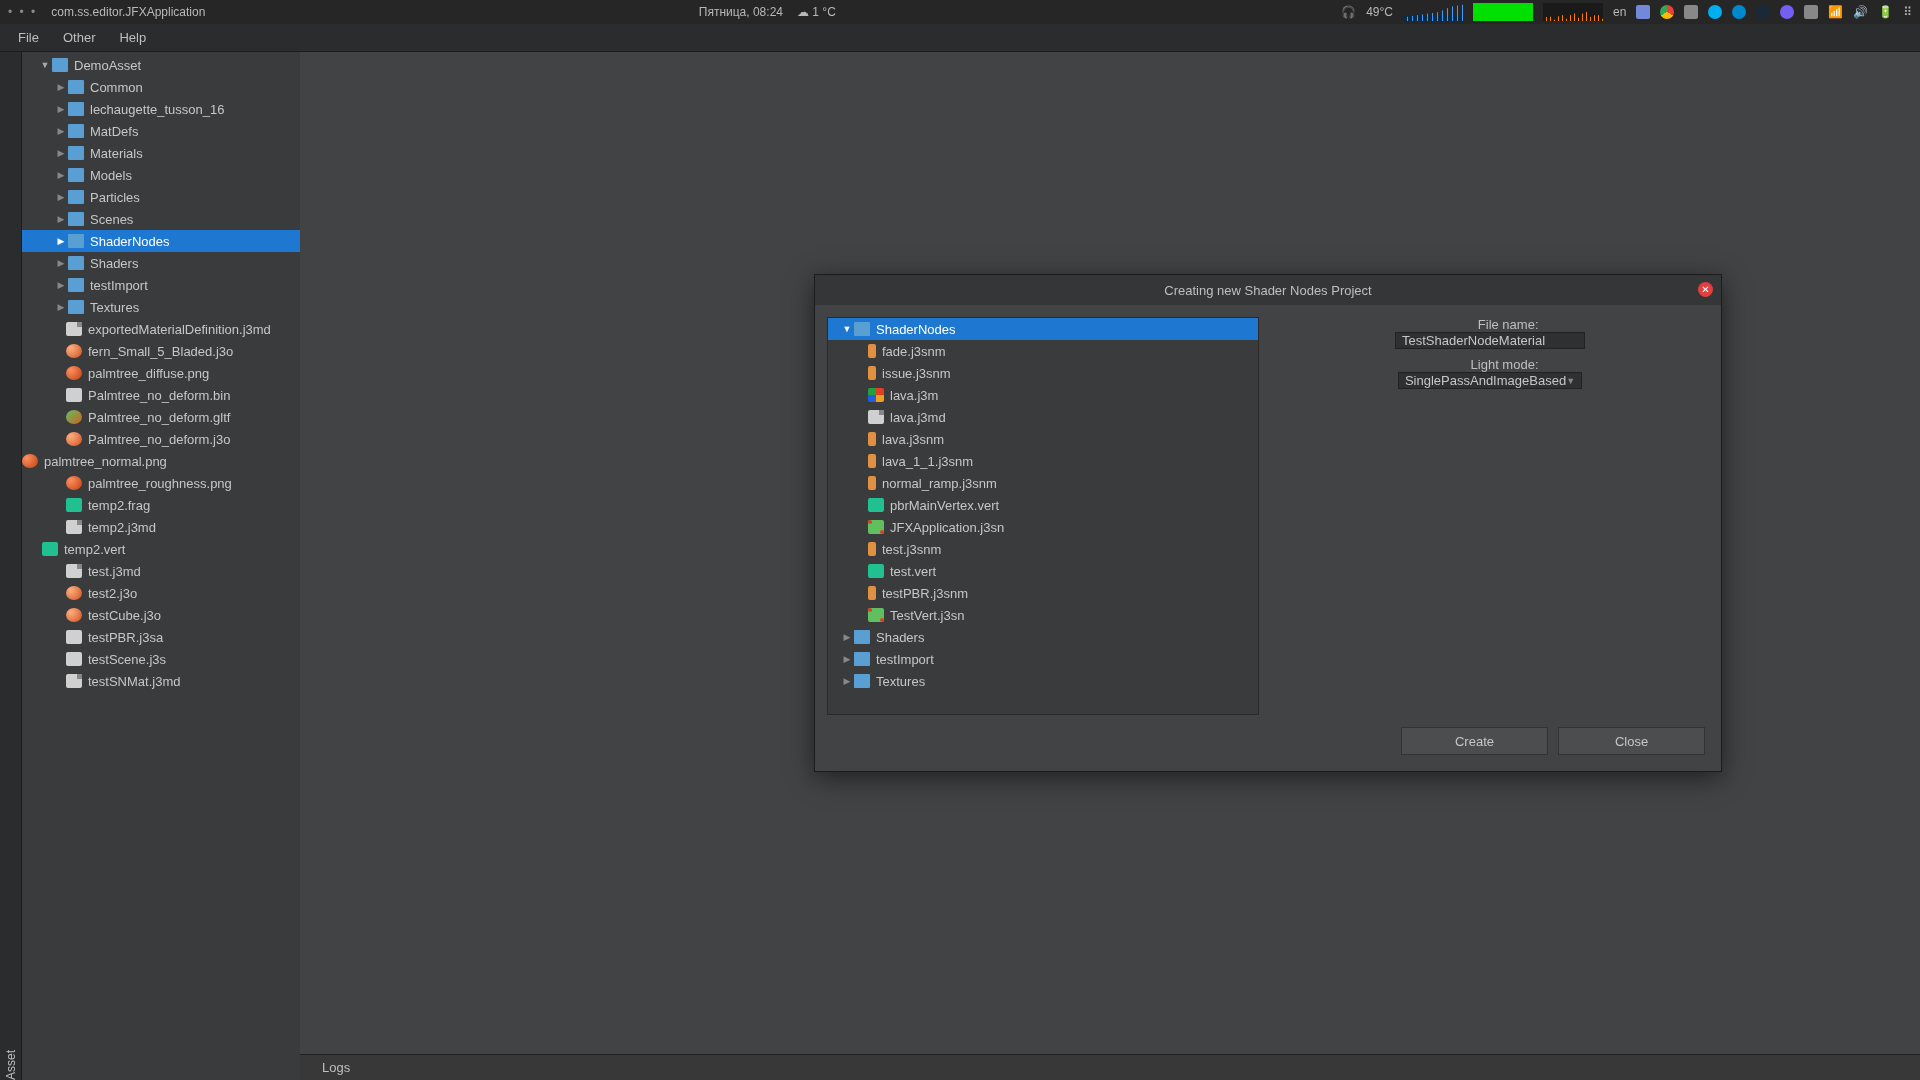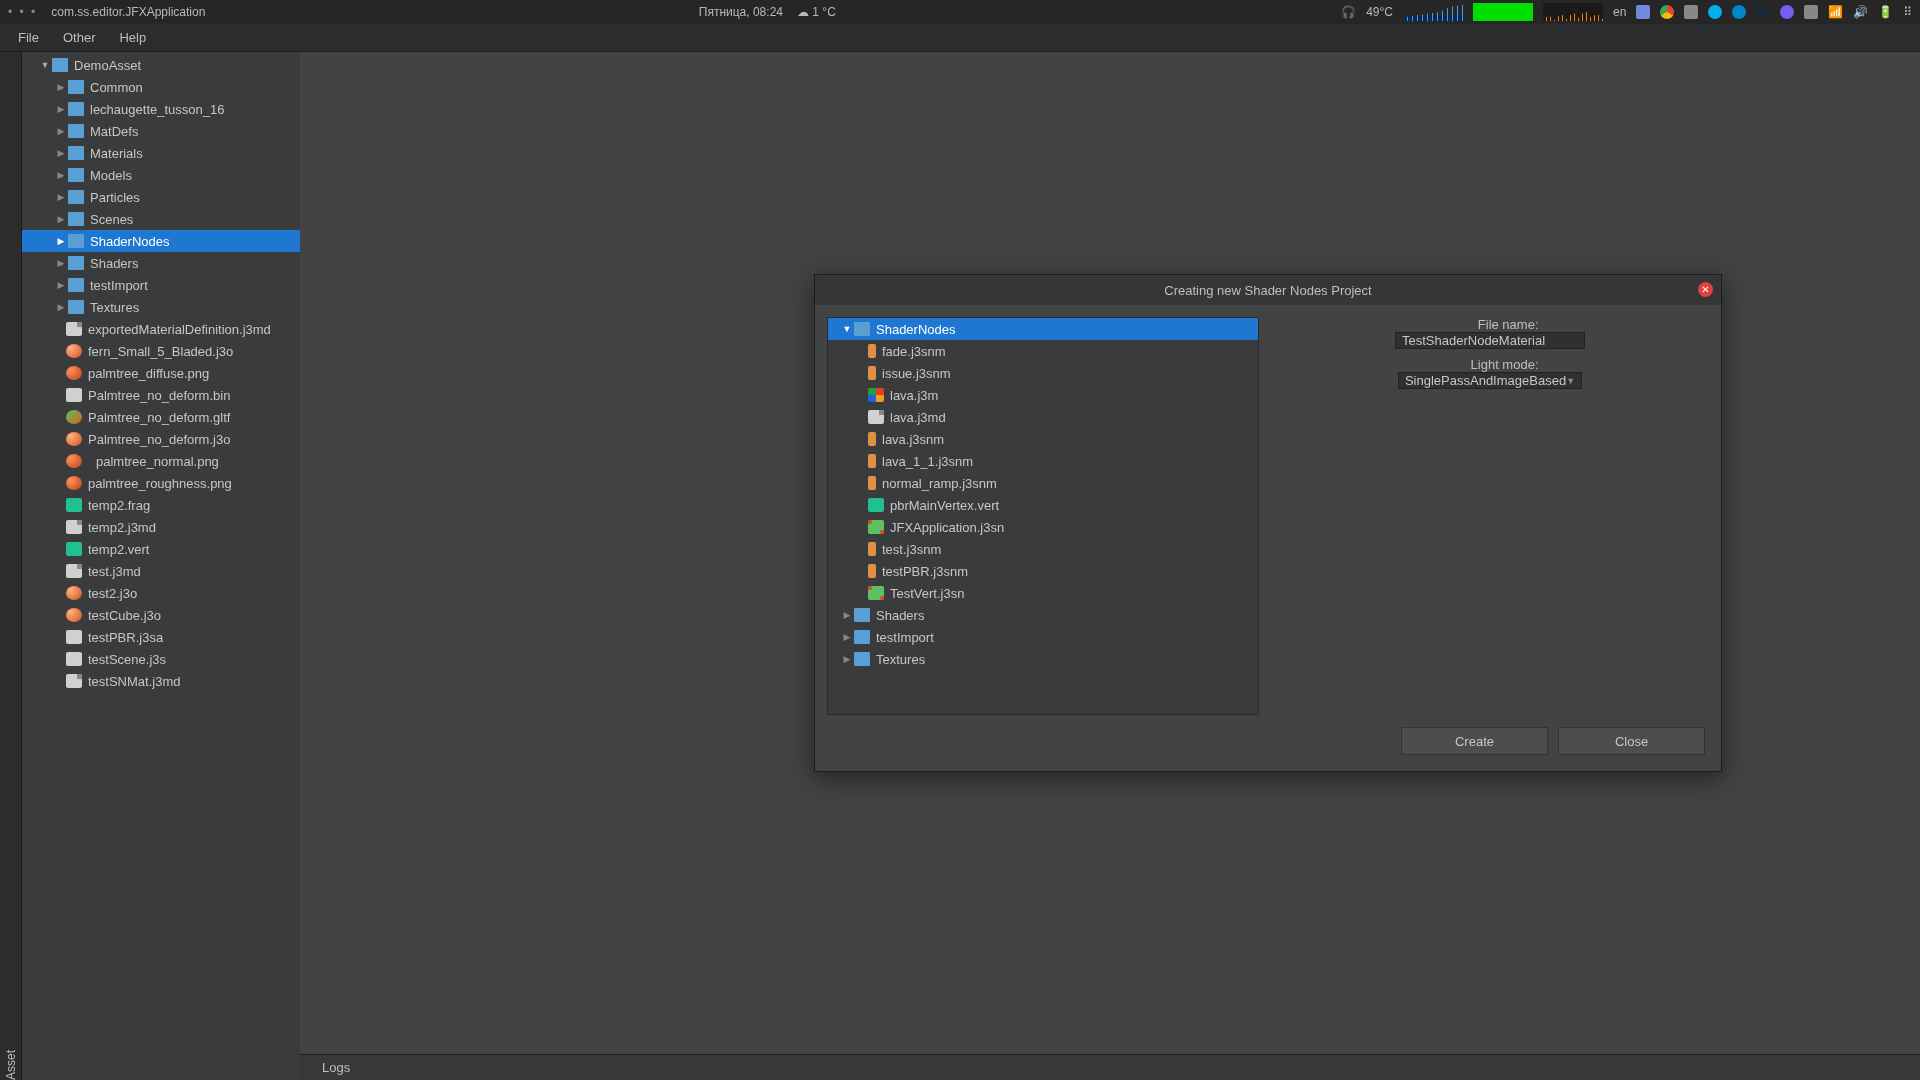--- a/index.html
+++ b/index.html
@@ -213,37 +213,37 @@
           <span>Palmtree_no_deform.bin</span>
         </div>
         <div class="tree-row" style="padding-left: 44px;">
           <span class="tree-icon ic-gltf"></span>
           <span>Palmtree_no_deform.gltf</span>
         </div>
         <div class="tree-row" style="padding-left: 44px;">
           <span class="tree-icon ic-3d"></span>
           <span>Palmtree_no_deform.j3o</span>
         </div>
-        <div class="tree-row" style="padding-left: 44px; gap: 8px;">
+        <div class="tree-row" style="">
           <span class="tree-icon ic-png"></span>
           <span>palmtree_normal.png</span>
         </div>
         <div class="tree-row" style="padding-left: 44px;">
           <span class="tree-icon ic-png"></span>
           <span>palmtree_roughness.png</span>
         </div>
         <div class="tree-row" style="padding-left: 44px;">
           <span class="tree-icon ic-frag"></span>
           <span>temp2.frag</span>
         </div>
         <div class="tree-row" style="padding-left: 44px;">
           <span class="tree-icon ic-md"></span>
           <span>temp2.j3md</span>
         </div>
-        <div class="tree-row" style="padding-left: 44px;">
+        <div class="tree-row" style="padding-left: 20px;">
           <span class="tree-icon ic-vert"></span>
           <span>temp2.vert</span>
         </div>
         <div class="tree-row" style="padding-left: 44px;">
           <span class="tree-icon ic-md"></span>
           <span>test.j3md</span>
         </div>
         <div class="tree-row" style="padding-left: 44px;">
           <span class="tree-icon ic-3d"></span>
           <span>test2.j3o</span>
@@ -319,20 +319,24 @@
                 <span class="tree-icon ic-vert"></span>
                 <span>pbrMainVertex.vert</span>
               </div>
               <div class="tree-row" style="padding-left: 40px;">
                 <span class="tree-icon ic-j3sn"></span>
                 <span>JFXApplication.j3sn</span>
               </div>
               <div class="tree-row" style="padding-left: 40px;">
                 <span class="tree-icon ic-snm"></span>
                 <span>test.j3snm</span>
+              </div>
+              <div class="tree-row" style="padding-left: 40px;">
+                <span class="tree-icon ic-vert"></span>
+                <span>test.vert</span>
               </div>
               <div class="tree-row" style="padding-left: 40px;">
                 <span class="tree-icon ic-snm"></span>
                 <span>testPBR.j3snm</span>
               </div>
               <div class="tree-row" style="padding-left: 40px;">
                 <span class="tree-icon ic-j3sn"></span>
                 <span>TestVert.j3sn</span>
               </div>
             </div>

